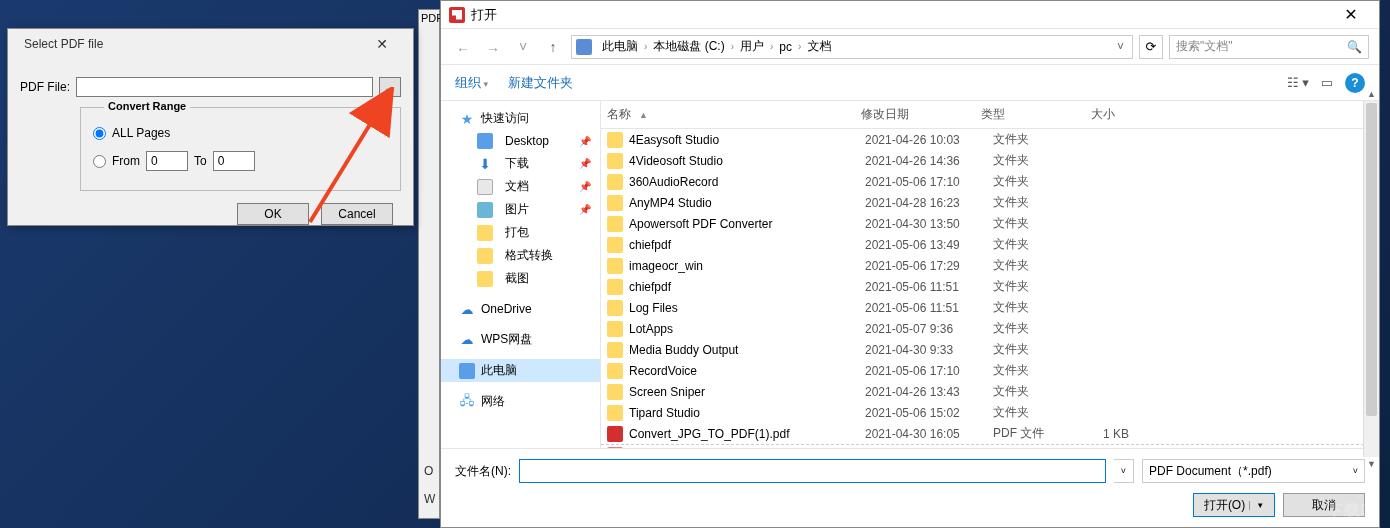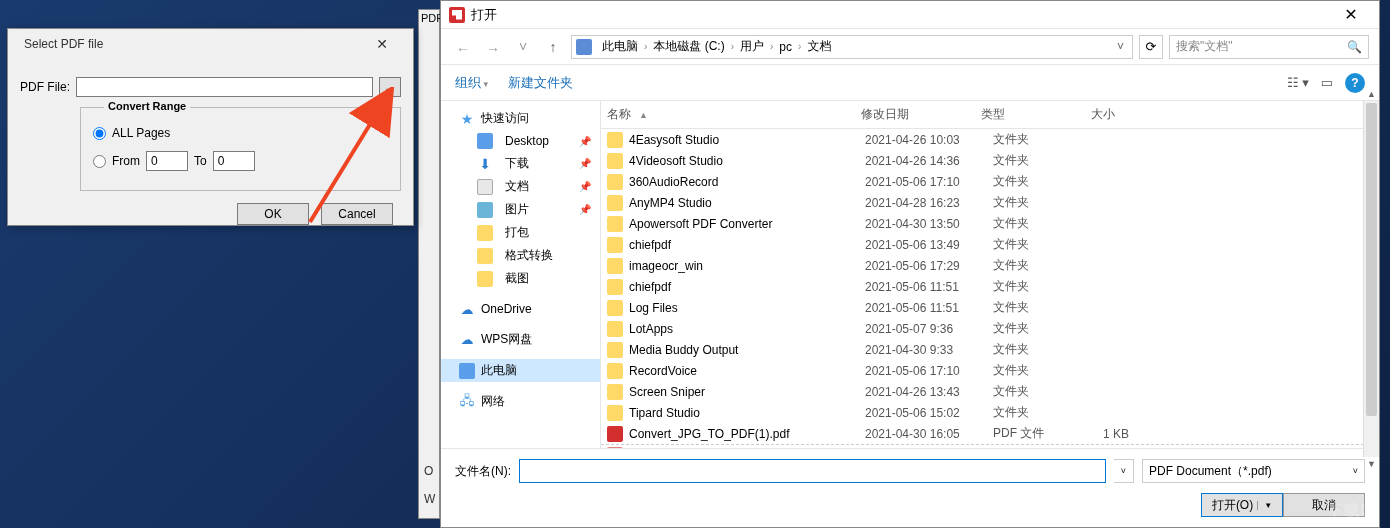--- a/index.html
+++ b/index.html
@@ -96,21 +96,21 @@
 .scrollbar-v .arr.up { top: -14px; }
 .scrollbar-v .arr.down { bottom: -14px; }
 
 .bottom-area { border-top: 1px solid #e5e5e5; padding: 10px 14px; font-size: 12px; }
 .filename-row { display: flex; align-items: center; gap: 8px; margin-bottom: 10px; }
 .filename-row label { white-space: nowrap; }
 .filename-input { flex: 1; height: 24px; border: 1px solid #0078d7; padding: 0 4px; font-size: 12px; }
 .filename-drop { width: 20px; height: 24px; border: 1px solid #ccc; border-left: none; display: flex; align-items: center; justify-content: center; font-size: 9px; cursor: pointer; }
 .type-select { width: 223px; height: 24px; border: 1px solid #ccc; padding: 0 6px; font-size: 12px; display: flex; align-items: center; cursor: pointer; }
 .type-select .drop { margin-left: auto; font-size: 9px; }
-.action-row { display: flex; justify-content: flex-end; gap: 0; }
+.action-row { display: flex; justify-content: flex-end; gap: 8px; }
 .action-btn { width: 82px; height: 24px; border: 1px solid #999; background: #e1e1e1; font-size: 12px; cursor: pointer; display: flex; align-items: center; justify-content: center; }
 .action-btn.default { border: 1px solid #0078d7; position: relative; }
 .action-btn .drop { font-size: 8px; margin-left: 4px; border-left: 1px solid #999; padding-left: 6px; }
 
 .watermark { position: absolute; right: 12px; bottom: 6px; color: rgba(255,255,255,0.25); font-size: 16px; font-weight: bold; letter-spacing: 1px; }
 </style>
 </head>
 <body>
 
 <div class="pdf-strip">PDF</div>

